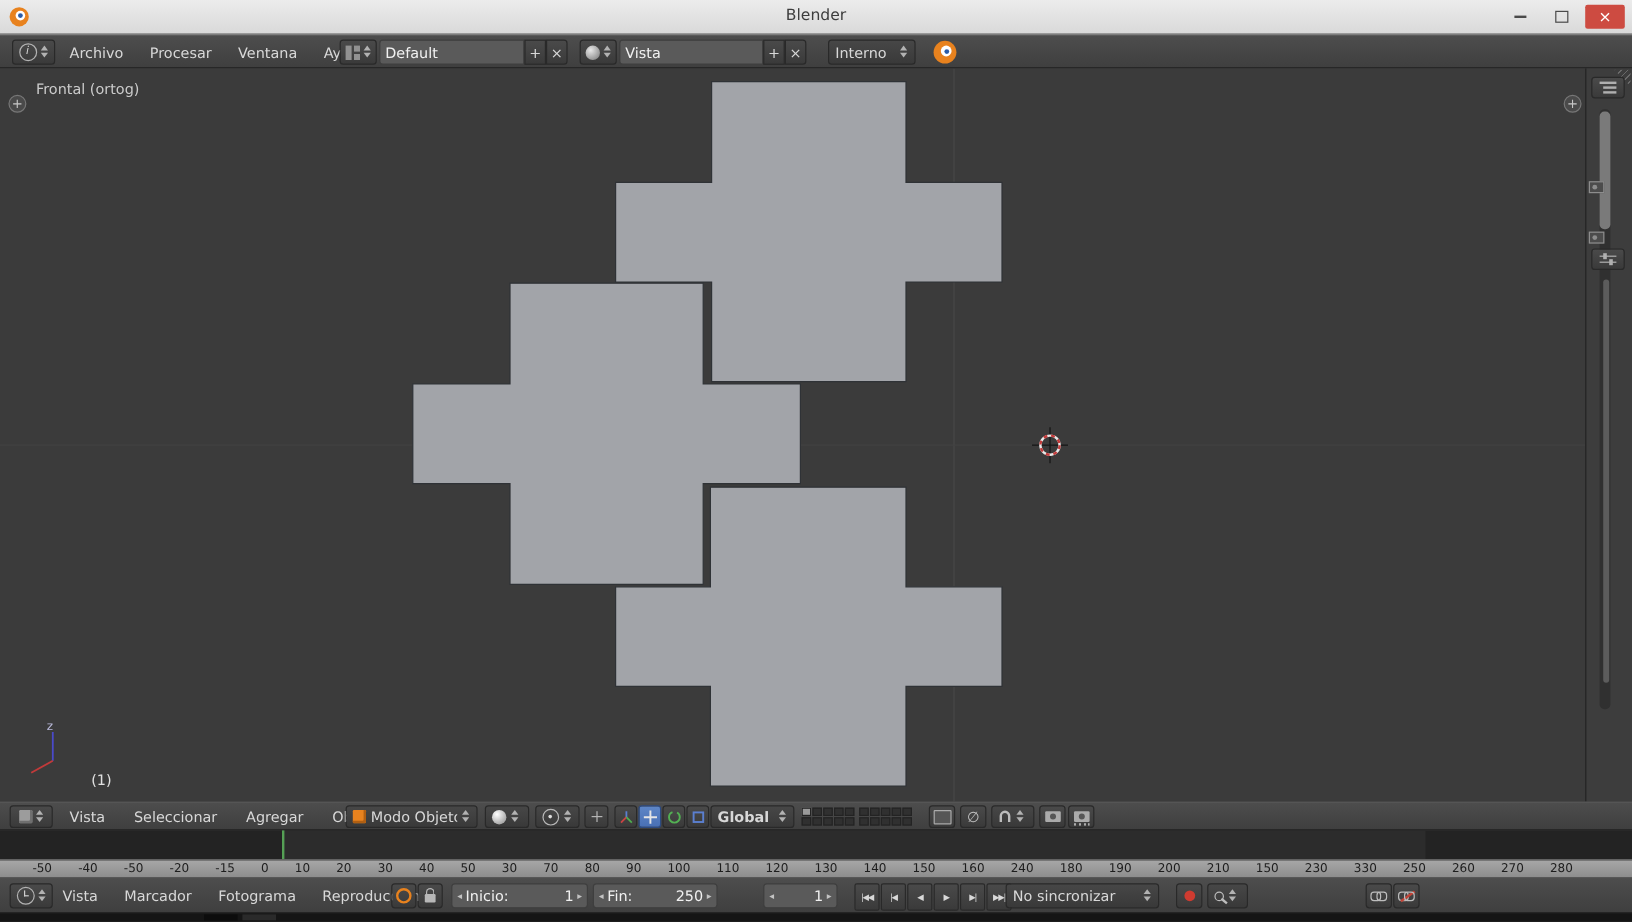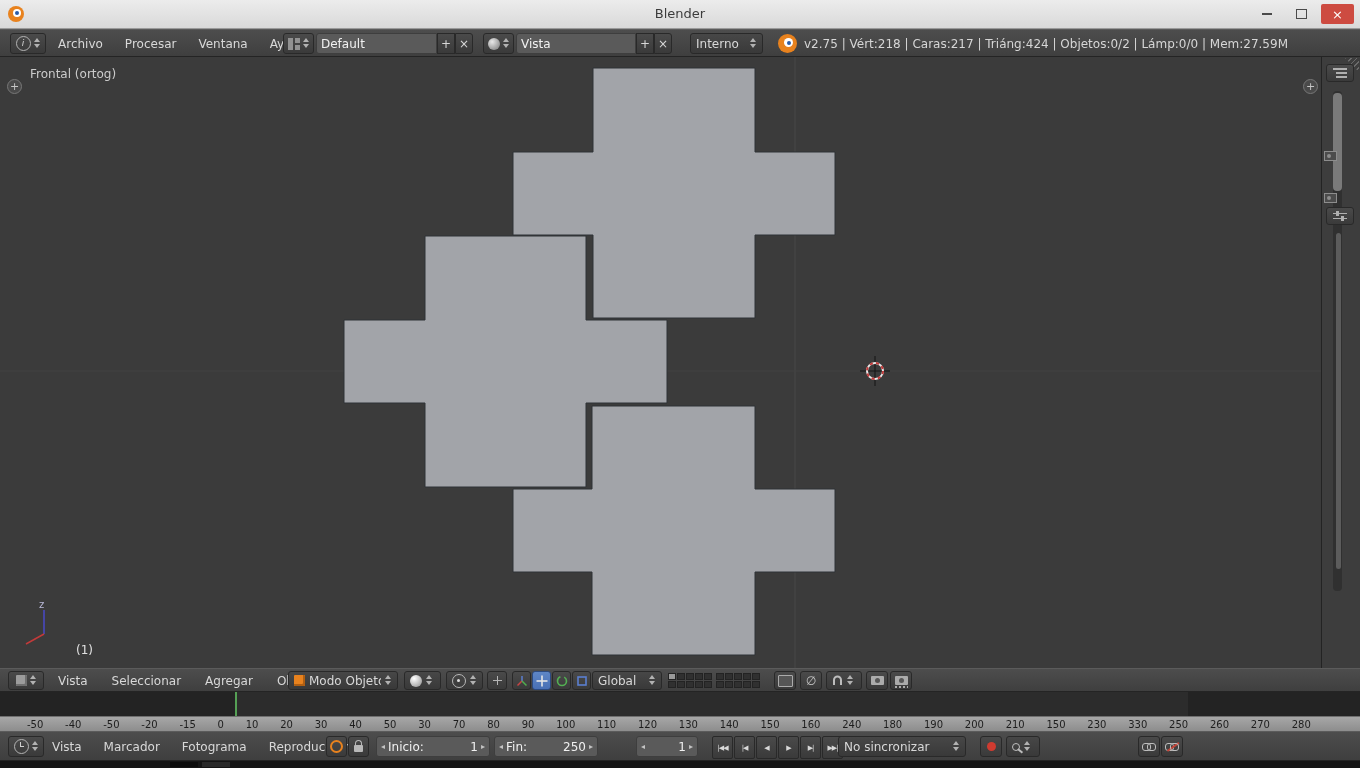--- a/index.html
+++ b/index.html
@@ -177,21 +177,20 @@
       </div>
     <div class="abs btn" style="left:654px;top:3px;width:18px;height:21px;border-radius:0 3px 3px 0;">
         <span>×</span>
       </div>
 
     <div class="abs dd" style="left:690px;top:3px;width:73px;height:21px;">
       <span class="lbl">Interno</span>
         <span class="ud"></span>
     </div>
     <div class="abs blender-logo" style="left:778px;top:4px;"></div>
-    <span class="abs" style="left:804px;top:0;line-height:28px;white-space:nowrap;color:#d6d6d6;">v2.75 | Vért:218 | Caras:217 | Triáng:424 | Objetos:0/2 | Lámp:0/0 | Mem:27.59M</span>
   </div>
 
   <div class="abs" style="left:0;top:57px;width:1321px;height:611px;background:#3b3b3b;">
     <svg class="abs" style="left:0;top:0;" width="1321" height="611" viewBox="0 57 1321 611">
         <line x1="795" y1="57" x2="795" y2="668" stroke="#484848"></line>
         <line x1="0" y1="371" x2="1321" y2="371" stroke="#424242"></line>
         <path d="M593 68 H755 V152 H835 V235 H755 V318 H593 V235 H513 V152 H593 Z" fill="#a2a4a9" stroke="#2f3236" stroke-width="1"></path>
         <path d="M425 236 H586 V320 H667 V403 H586 V487 H425 V403 H344 V320 H425 Z" fill="#a2a4a9" stroke="#2f3236" stroke-width="1"></path>
         <path d="M592 406 H755 V489 H835 V572 H755 V655 H592 V572 H513 V489 H592 Z" fill="#a2a4a9" stroke="#2f3236" stroke-width="1"></path>
         <g>
@@ -272,21 +271,21 @@
         <svg width="12" height="12">
           <circle cx="6" cy="6" r="4.5" fill="none" stroke="#53b053" stroke-width="1.6" stroke-dasharray="19 4"></circle>
         </svg>
       </div>
       <div class="btn" style="width:19px;height:19px;">
         <svg width="12" height="12">
           <rect x="2" y="2" width="8" height="8" fill="none" stroke="#5b7fd0" stroke-width="1.6"></rect>
         </svg>
       </div>
     </div>
-    <div class="abs dd" style="left:592px;top:2px;width:70px;height:19px;">
+    <div class="abs dd" style="left:592px;top:2px;width:70px;height:19px;font-weight:bold;">
       <span class="lbl">Global</span>
         <span class="ud"></span>
     </div>
     <div class="abs layer-grid" style="left:668px;top:4px;">
         <span class="layer-cell on"></span>
         <span class="layer-cell"></span>
         <span class="layer-cell"></span>
         <span class="layer-cell"></span>
         <span class="layer-cell"></span>
         <span class="layer-cell"></span>

